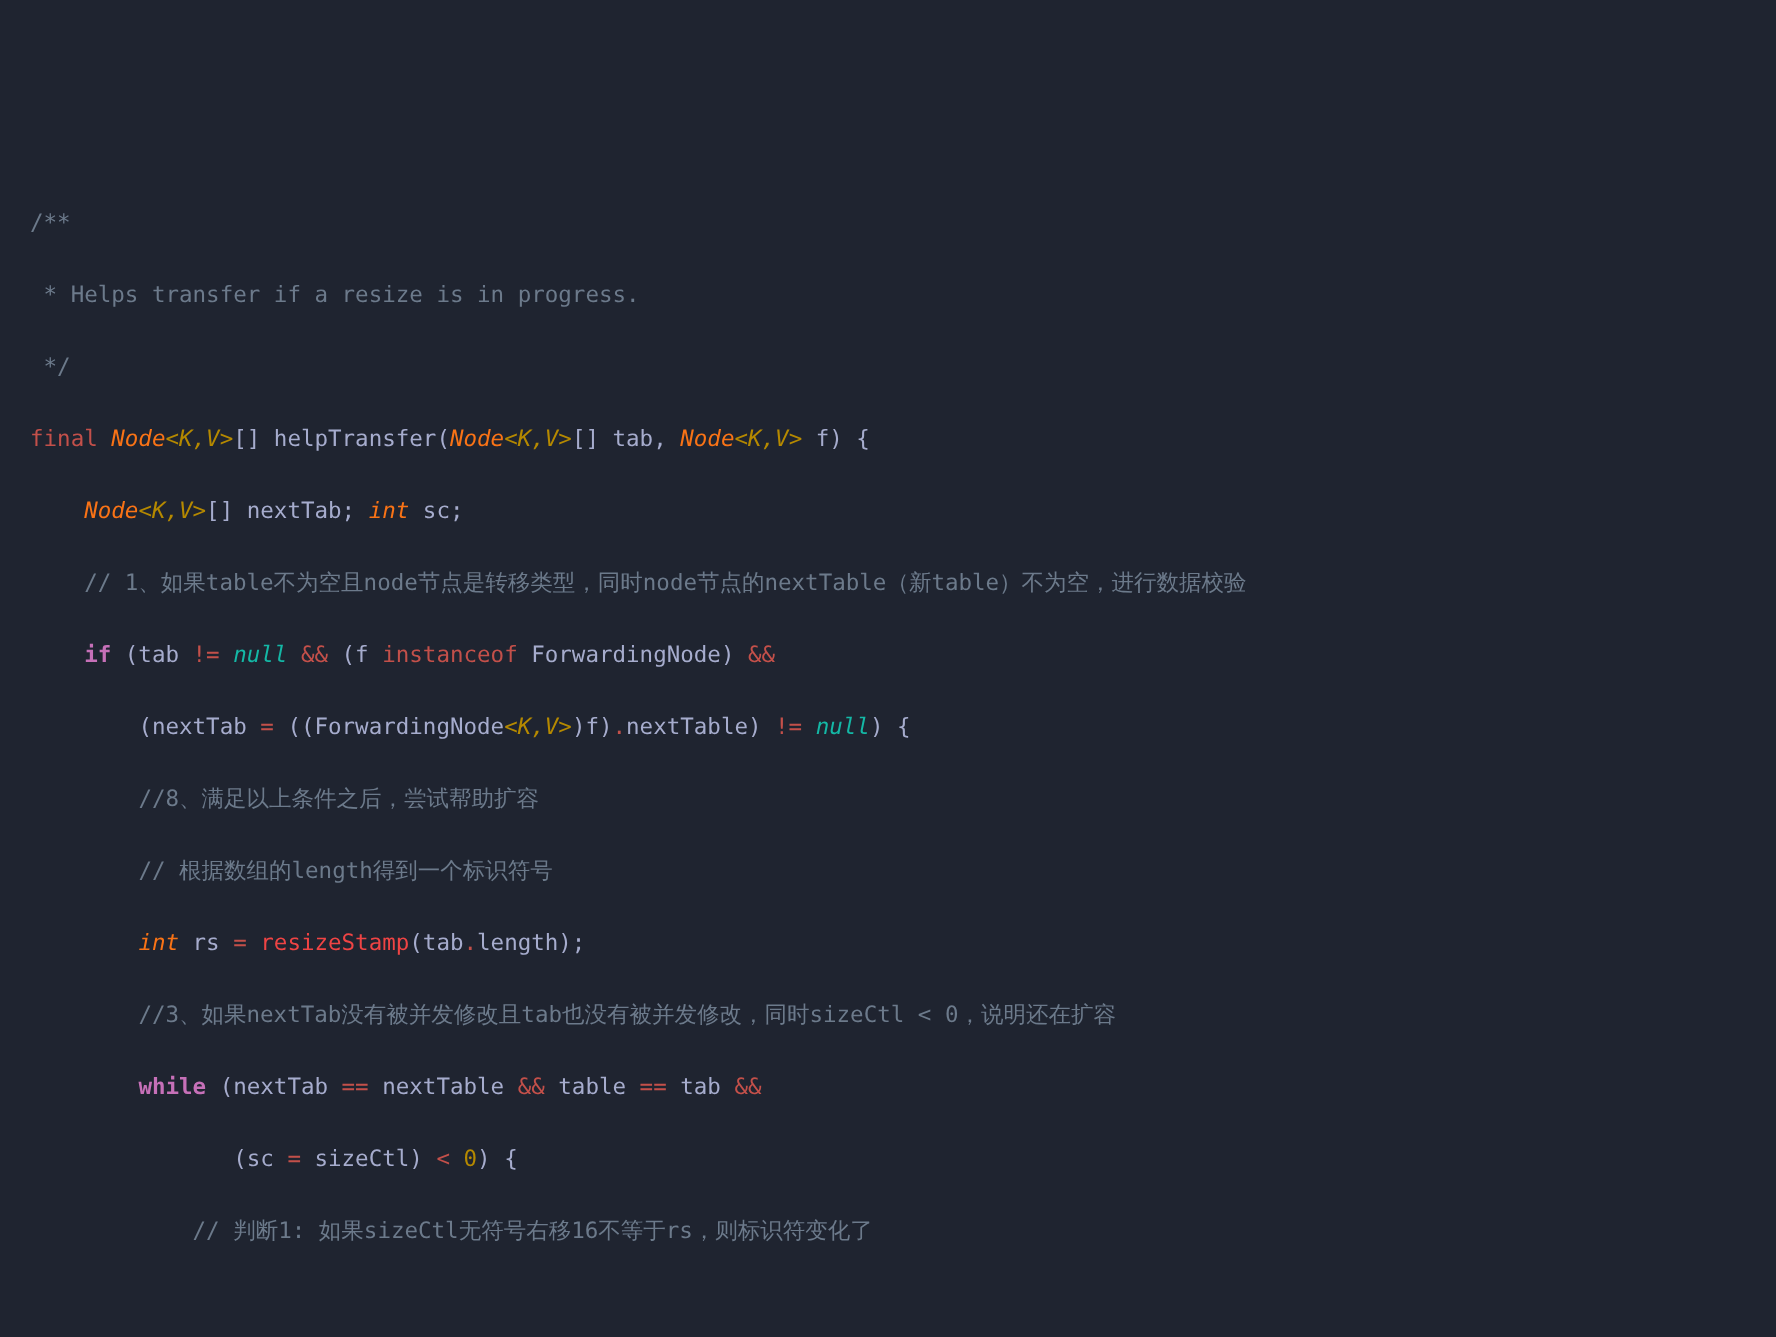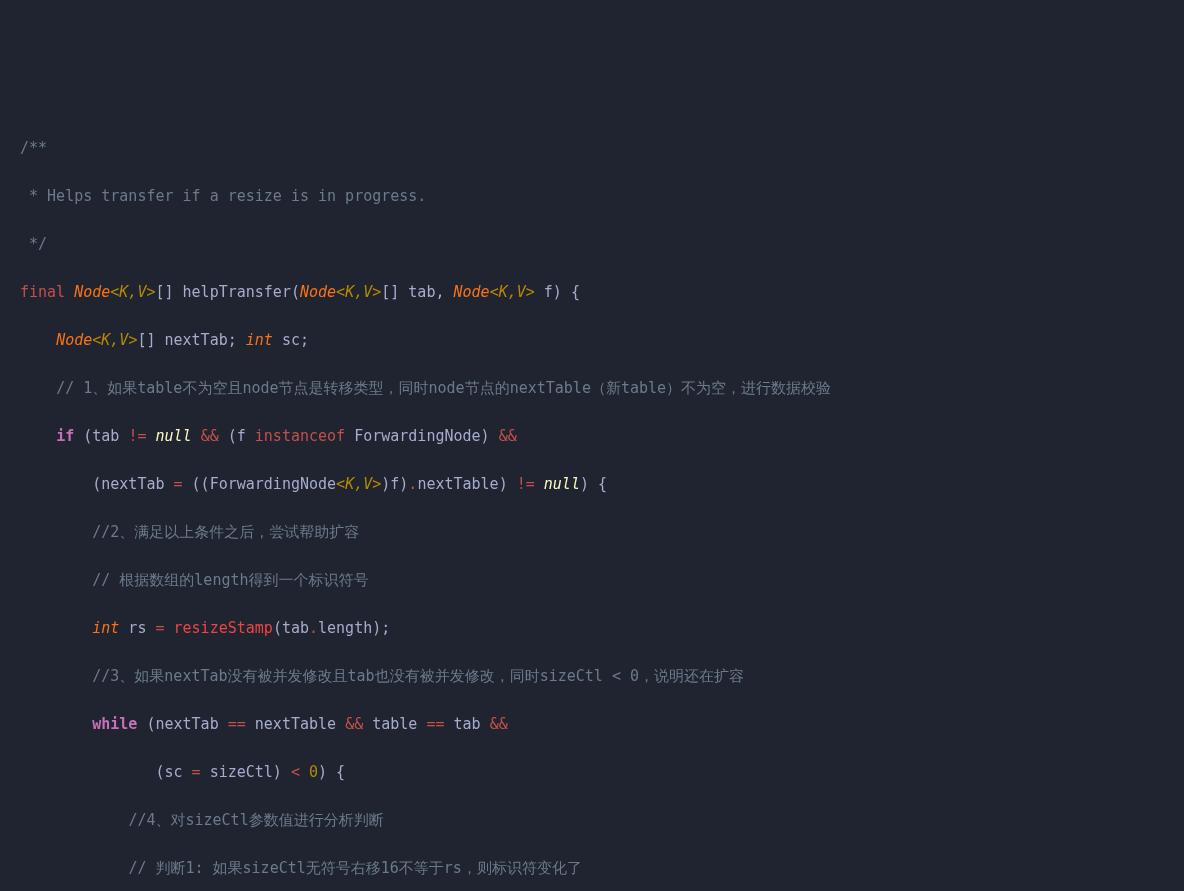--- a/index.html
+++ b/index.html
@@ -17,46 +17,45 @@
   }
   .line { display: block; }
 
   .c-comment  { color: #6c7a8b; }
   .c-keyword  { color: #c3504a; }
   .c-type     { color: #f97316; font-style: italic; }
   .c-generic  { color: #b58900; font-style: italic; }
   .c-ident    { color: #a6accd; }
   .c-op       { color: #c3504a; }
   .c-opamp    { color: #c3504a; }
-  .c-null     { color: #fef9c3; font-style: italic; }
+  .c-null     { color: #14b8a6; font-style: italic; }
   .c-call     { color: #ef4444; }
   .c-num      { color: #b58900; }
   .c-kwflow   { color: #c670b8; font-weight: bold; }
 </style>
 </head>
 <body>
 
 
 
 <div>
 <span class="line"><span class="c-comment">/**</span></span>
 <span class="line"><span class="c-comment"> * Helps transfer if a resize is in progress.</span></span>
 <span class="line"><span class="c-comment"> */</span></span>
 <span class="line"><span class="c-keyword">final</span> <span class="c-type">Node</span><span class="c-generic">&lt;</span><span class="c-generic">K,V</span><span class="c-generic">&gt;</span><span class="c-ident">[]</span><span class="c-ident"> helpTransfer(</span><span class="c-type">Node</span><span class="c-generic">&lt;</span><span class="c-generic">K,V</span><span class="c-generic">&gt;</span><span class="c-ident">[] tab, </span><span class="c-type">Node</span><span class="c-generic">&lt;</span><span class="c-generic">K,V</span><span class="c-generic">&gt;</span><span class="c-ident"> f) {</span></span>
 <span class="line">    <span class="c-type">Node</span><span class="c-generic">&lt;</span><span class="c-generic">K,V</span><span class="c-generic">&gt;</span><span class="c-ident">[] nextTab; </span><span class="c-type">int</span><span class="c-ident"> sc;</span></span>
 <span class="line">    <span class="c-comment">// 1、如果table不为空且node节点是转移类型，同时node节点的nextTable（新table）不为空，进行数据校验</span></span>
 <span class="line">    <span class="c-kwflow">if</span><span class="c-ident"> (tab </span><span class="c-op">!=</span><span> </span><span class="c-null">null</span><span> </span><span class="c-opamp">&amp;&amp;</span><span class="c-ident"> (f </span><span class="c-keyword">instanceof</span><span class="c-ident"> ForwardingNode) </span><span class="c-opamp">&amp;&amp;</span></span>
 <span class="line">        <span class="c-ident">(nextTab </span><span class="c-op">=</span><span class="c-ident"> ((ForwardingNode</span><span class="c-generic">&lt;</span><span class="c-generic">K,V</span><span class="c-generic">&gt;</span><span class="c-ident">)f)</span><span class="c-op">.</span><span class="c-ident">nextTable) </span><span class="c-op">!=</span><span> </span><span class="c-null">null</span><span class="c-ident">) {</span></span>
-<span class="line">        <span class="c-comment">//2、满足以上条件之后，尝试帮助扩容</span></span>
+<span class="line">        <span class="c-comment">//8、满足以上条件之后，尝试帮助扩容</span></span>
 <span class="line">        <span class="c-comment">// 根据数组的length得到一个标识符号</span></span>
 <span class="line">        <span class="c-type">int</span><span class="c-ident"> rs </span><span class="c-op">=</span><span> </span><span class="c-call">resizeStamp</span><span class="c-ident">(tab</span><span class="c-op">.</span><span class="c-ident">length);</span></span>
 <span class="line">        <span class="c-comment">//3、如果nextTab没有被并发修改且tab也没有被并发修改，同时sizeCtl &lt; 0，说明还在扩容</span></span>
 <span class="line">        <span class="c-kwflow">while</span><span class="c-ident"> (nextTab </span><span class="c-op">==</span><span class="c-ident"> nextTable </span><span class="c-opamp">&amp;&amp;</span><span class="c-ident"> table </span><span class="c-op">==</span><span class="c-ident"> tab </span><span class="c-opamp">&amp;&amp;</span></span>
 <span class="line">               <span class="c-ident">(sc </span><span class="c-op">=</span><span class="c-ident"> sizeCtl) </span><span class="c-op">&lt;</span><span> </span><span class="c-num">0</span><span class="c-ident">) {</span></span>
-<span class="line">            <span class="c-comment">//4、对sizeCtl参数值进行分析判断</span></span>
 <span class="line">            <span class="c-comment">// 判断1: 如果sizeCtl无符号右移16不等于rs，则标识符变化了</span></span>
 
 
 
 
 
 
 
 
 

